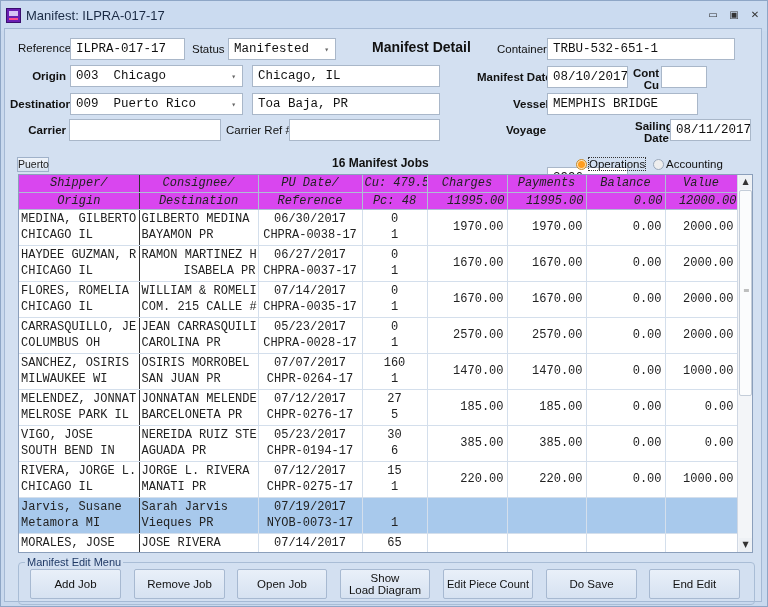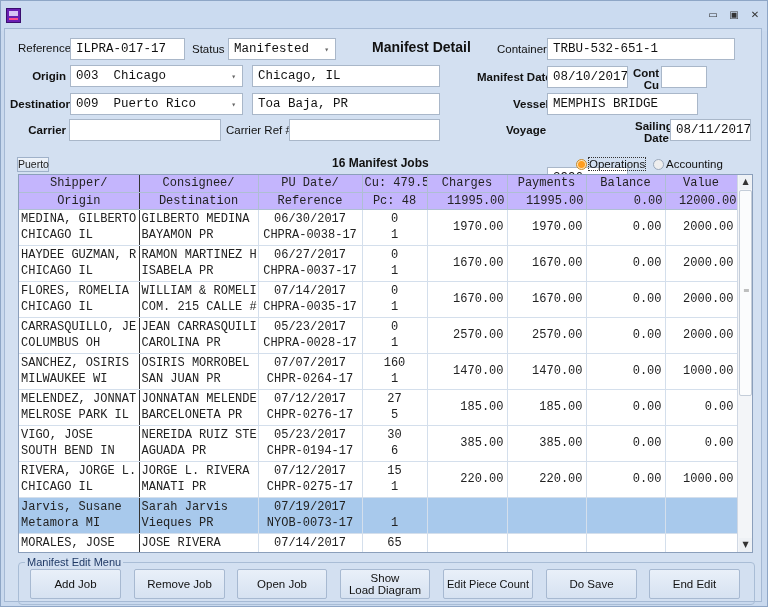--- a/index.html
+++ b/index.html
@@ -24,21 +24,21 @@
 
   .ctrls-btn { position: absolute; left: 17px; top: 157px; width: 32px; height: 15px; background: linear-gradient(#eef3fa, #d5e1f0); border: 1px solid #9fb1c9; font-family: "Liberation Sans", sans-serif; font-size: 10.5px; line-height: 13px; text-align: center; color: #222; }
   .jobs-title { position: absolute; left: 332px; top: 156px; font-family: "Liberation Sans", sans-serif; font-weight: bold; font-size: 12px; color: #111; }
   .radio { position: absolute; top: 158px; font-family: Liberation Sans, sans-serif; font-size: 11.5px; color: #111; }
   .radio .dot { display: inline-block; width: 11px; height: 11px; border-radius: 50%; border: 1px solid #9aa8bb; background: #eee; vertical-align: -2px; margin-right: 2px; position: relative; }
   .radio .dot.on { border-color: #c58a2c; background: radial-gradient(circle, #ff9d1f 0 3px, #ffe3b3 4px); }
   .radio .txt.focus { outline: 1px dotted #333; }
 
   .grid { position: absolute; left: 18px; top: 174px; width: 735px; height: 379px; background: #fff; border: 1px solid #8b9fbb; overflow: hidden; }
   .grid table { border-collapse: collapse; table-layout: fixed; width: 718px; font-family: "Liberation Mono", monospace; font-size: 12px; }
-  .grid th { background: #c4b5fd; font-weight: normal; height: 17px; border-right: 1px solid #aebed3; border-bottom: 1px solid #aebed3; text-align: center; white-space: nowrap; overflow: hidden; color: #222; padding: 0 2px; }
+  .grid th { background: #d946ef; font-weight: normal; height: 17px; border-right: 1px solid #aebed3; border-bottom: 1px solid #aebed3; text-align: center; white-space: nowrap; overflow: hidden; color: #222; padding: 0 2px; font-style: italic; }
   .grid td { height: 36px; border-right: 1px solid #d4dfec; border-bottom: 1px solid #d4dfec; white-space: nowrap; overflow: hidden; vertical-align: middle; color: #222; padding: 0 2px; line-height: 16px; }
   .grid td.c1 { border-right: 1px solid #333; }
   .grid th.c1 { border-right: 1px solid #333; }
   .grid td.num { text-align: right; padding-right: 3px; }
   .grid td.ctr { text-align: center; margin-left: 35px; }
   .grid tr.sel td { background: #a8c9ec; }
   .grid tr.sel td.c1 { border-right: 1px solid #333; }
 
   .vscroll { position: absolute; left: 737px; top: 175px; width: 15px; height: 377px; background: #f3f5f8; border-left: 1px solid #d0d8e4; }
   .vscroll .arr { position: absolute; left: 1px; width: 13px; height: 14px; font-size: 8px; text-align: center; line-height: 14px; color: #333; background: #eef1f5; }
@@ -48,20 +48,21 @@
   .edit-menu { position: absolute; left: 18px; top: 562px; width: 737px; height: 43px; border: 1px solid #a9bdd6; border-radius: 4px; }
   .edit-menu .legend { position: absolute; left: 6px; top: -7px; background: #d3e0f1; padding: 0 2px; font-family: "Liberation Sans", sans-serif; font-size: 11px; color: #203a66; }
   .mbtn { position: absolute; top: 569px; height: 30px; background: linear-gradient(#e9f0f9, #d6e2f1); border: 1px solid #a7b9d1; border-radius: 2px; font-family: "Liberation Sans", sans-serif; font-size: 11.5px; color: #111; text-align: center; display: flex; align-items: center; justify-content: center; line-height: 12px; }
 </style>
 </head>
 <body>
 
 <div class="window">
   <div class="titlebar">
     <div class="title-icon"></div>
+    <div class="title-text">Manifest: ILPRA-017-17</div>
     <div class="win-btn" style="left:706px;">▭</div>
     <div class="win-btn" style="left:727px;">▣</div>
     <div class="win-btn" style="left:748px;">✕</div>
   </div>
 </div>
 
 <div class="client"></div>
 
 <div class="lbl" style="left:18px; top:42px; width:48px;">Reference</div>
 <div class="field" style="left:70px; top:38px; width:115px;">ILPRA-017-17</div>
@@ -190,21 +191,21 @@
             <div style="min-height: 16px;">2000.00</div>
           </td>
         </tr>
         <tr>
           <td class="c1">
             <div style="min-height: 16px;">HAYDEE GUZMAN, R</div>
             <div style="min-height: 16px;">CHICAGO IL</div>
           </td>
           <td>
             <div style="min-height: 16px;">RAMON MARTINEZ H</div>
-            <div style="min-height: 16px;">ISABELA PR</div>
+            <div style="min-height: 16px; text-align: right;">ISABELA PR</div>
           </td>
           <td class="ctr">
             <div style="min-height: 16px;">06/27/2017</div>
             <div style="min-height: 16px;">CHPRA-0037-17</div>
           </td>
           <td class="ctr">
             <div style="min-height: 16px;">0</div>
             <div style="min-height: 16px;">1</div>
           </td>
           <td class="num">

